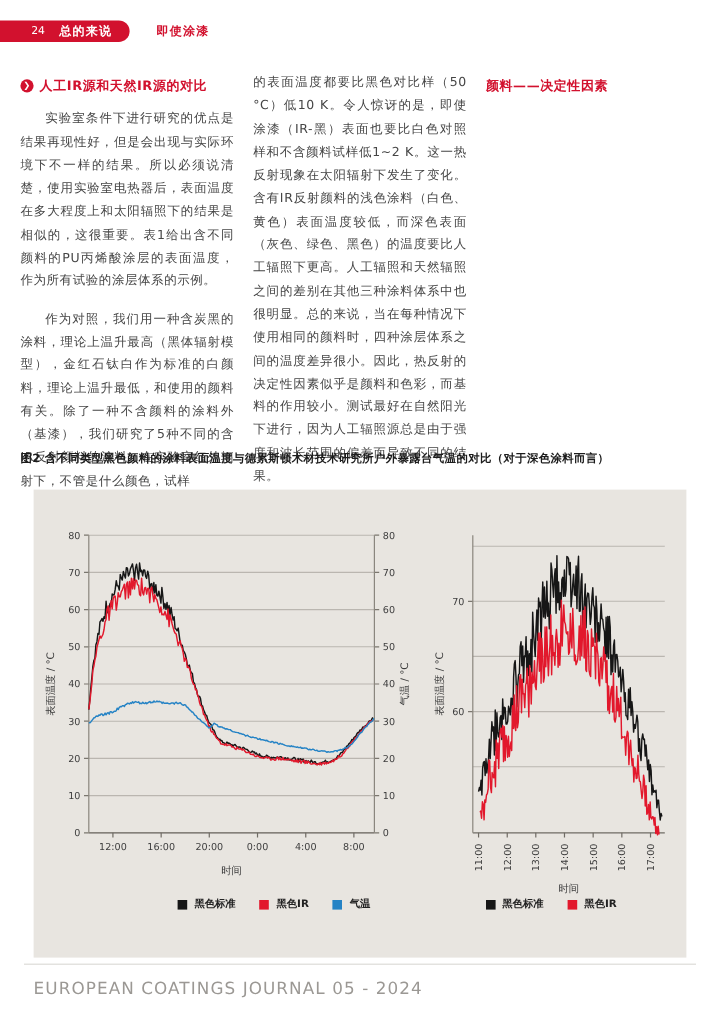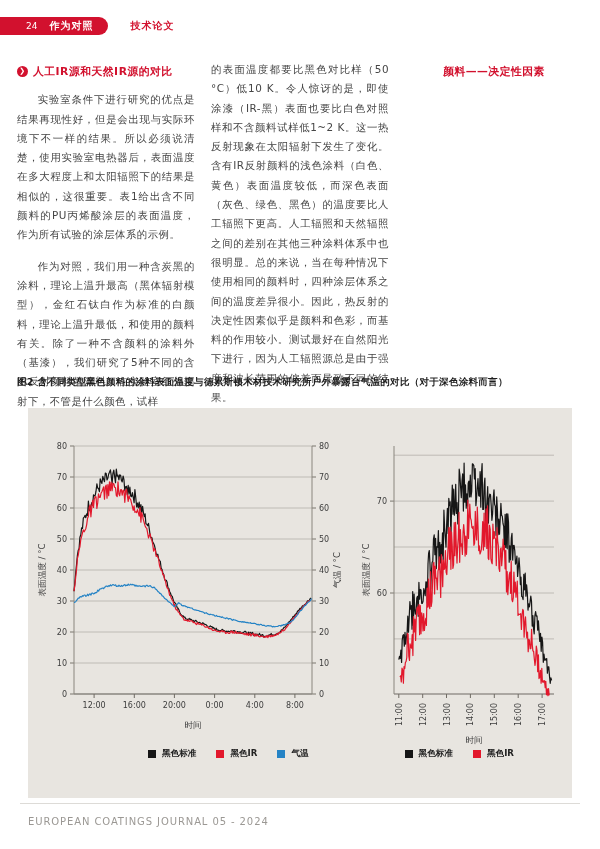--- a/index.html
+++ b/index.html
@@ -31,47 +31,47 @@
   .tick{font-family:"DejaVu Sans","Liberation Sans",sans-serif;font-size:8px;fill:#3c3c3c;}
   .axlabel{font-family:"DejaVu Sans","Liberation Sans",sans-serif;font-size:8.6px;fill:#3c3c3c;}
   .legend-row{position:absolute;top:340px;left:0;width:544px;display:flex;padding-left:48px;}
   .legend-group{display:flex;gap:20px;}
   .legend-group.lg-left{margin-left:72px;}
   .legend-group.lg-right{margin-left:96px;}
   .legend-item{display:flex;align-items:center;gap:6px;font-size:8.6px;font-weight:bold;color:#222;}
   .swatch{width:8px;height:8px;display:inline-block;}
   
   .footline{position:absolute;top:803px;left:20px;right:20px;height:0;border-top:1px solid #dddbd7;}
-  .footer{position:absolute;top:816px;left:28px;font-size:10px;letter-spacing:0.9px;color:#9b9894;}
+  .footer{position:absolute;top:816px;left:28px;font-size:14px;letter-spacing:0.9px;color:#9b9894;}
 </style>
 </head>
 <body>
 
 <div class="header">
   <div class="pill" style="background-color: rgb(210, 17, 46); justify-content: flex-end;">
     <span class="pageno">24</span>
-    <span class="section">作为对照</span>
-  </div>
-  <span class="category" style="color: rgb(210, 17, 46);">技术论文</span>
+    <span class="section">总的来说</span>
+  </div>
+  <span class="category" style="color: rgb(210, 17, 46);">即使涂漆</span>
 </div>
 
 <div class="columns">
   <div class="col">
     <h3 style="color: rgb(210, 17, 46);">
       <span class="bullet" style="background-color: rgb(210, 17, 46);">❯</span>
       <span>人工IR源和天然IR源的对比</span>
     </h3>
     <p>实验室条件下进行研究的优点是结果再现性好，但是会出现与实际环境下不一样的结果。所以必须说清楚，使用实验室电热器后，表面温度在多大程度上和太阳辐照下的结果是相似的，这很重要。表1给出含不同颜料的PU丙烯酸涂层的表面温度，作为所有试验的涂层体系的示例。</p>
     <p>作为对照，我们用一种含炭黑的涂料，理论上温升最高（黑体辐射模型），金红石钛白作为标准的白颜料，理论上温升最低，和使用的颜料有关。除了一种不含颜料的涂料外（基漆），我们研究了5种不同的含IR反射颜料的涂料。在实验室红外辐射下，不管是什么颜色，试样</p>
   </div>
   <div class="col">
     <p class="cont">的表面温度都要比黑色对比样（50 °C）低10 K。令人惊讶的是，即使涂漆（IR-黑）表面也要比白色对照样和不含颜料试样低1~2 K。这一热反射现象在太阳辐射下发生了变化。含有IR反射颜料的浅色涂料（白色、黄色）表面温度较低，而深色表面（灰色、绿色、黑色）的温度要比人工辐照下更高。人工辐照和天然辐照之间的差别在其他三种涂料体系中也很明显。总的来说，当在每种情况下使用相同的颜料时，四种涂层体系之间的温度差异很小。因此，热反射的决定性因素似乎是颜料和色彩，而基料的作用较小。测试最好在自然阳光下进行，因为人工辐照源总是由于强度和波长范围的偏差而导致不同的结果。</p>
   </div>
   <div class="col">
-    <h3 style="color: rgb(210, 17, 46); justify-content: center;">
+    <h3 style="color: rgb(210, 17, 46);">
       <span>颜料——决定性因素</span>
     </h3>
   </div>
 </div>
 
 <div class="caption">图2 含不同类型黑色颜料的涂料表面温度与德累斯顿木材技术研究所户外暴露台气温的对比（对于深色涂料而言）</div>
 
 <div class="panel" style="background-color: rgb(232, 229, 224);">
   <svg class="chart left" viewBox="0 0 312 322">
       <line x1="40" x2="278" y1="264.0" y2="264.0" stroke="#bab6b0" stroke-width="0.9"></line>

